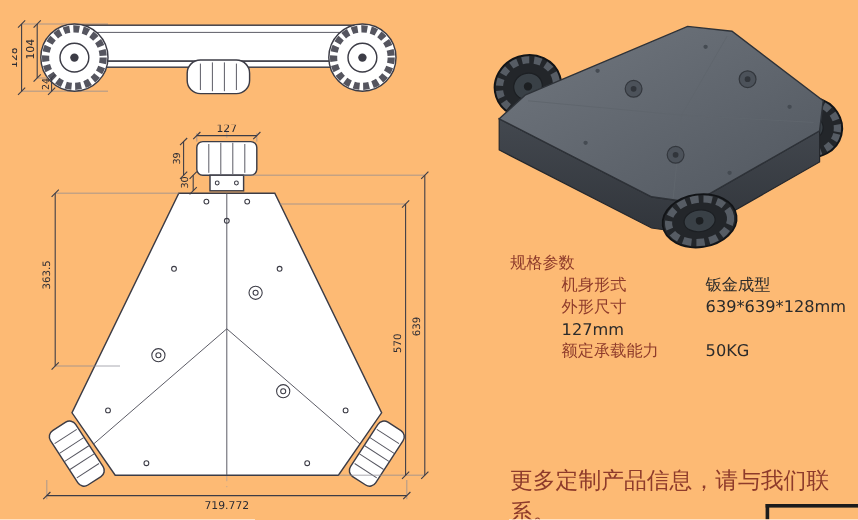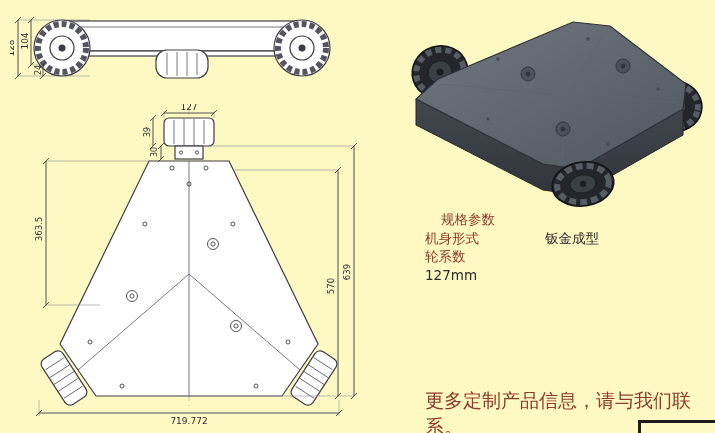--- a/index.html
+++ b/index.html
@@ -1,26 +1,26 @@
 <!DOCTYPE html>
 <html><head>
 <meta charset="utf-8">
 <style>
   html,body{margin:0;padding:0;background:#ffffff;}
   body{font-family:"DejaVu Sans","Liberation Sans",sans-serif;}
-  .canvas{position:relative;width:715px;height:433px;background:#fef9c3;overflow:hidden;}
+  .canvas{position:relative;width:715px;height:433px;background:#fdba74;overflow:hidden;}
   svg{position:absolute;display:block;}
   svg text{font-family:"DejaVu Sans","Liberation Sans",sans-serif;fill:#2b2b33;}
   .dimline{stroke:#3c3c46;stroke-width:0.9;}
   .thin{stroke:#8a8a95;stroke-width:0.6;}
   .part{fill:#ffffff;stroke:#3c3c46;stroke-width:1.2;}
   .part-light{fill:none;stroke:#55555f;stroke-width:0.8;}
   .specs{position:absolute;left:425px;top:210px;width:285px;font-size:13.5px;line-height:18.5px;}
-  .spec-title{color:#8e3b2b;margin-left:16px;}
-  .spec-row{display:flex;}
+  .spec-title{color:#8e3b2b;}
+  .spec-row{display:flex;margin-left:43px;}
   .spec-label{color:#8e3b2b;width:120px;flex:0 0 120px;}
   .spec-value{color:#2b2b2b;text-align:right;}
   .contact-note{position:absolute;left:425px;top:388px;font-size:19px;color:#8e3b2b;}
   .titleblock-edge{position:absolute;right:0;bottom:0;width:74px;height:10px;
     border-top:3px solid #1c1c1c;border-left:3px solid #1c1c1c;}
 </style>
 </head>
 <body>
 
 <div class="canvas">
@@ -256,24 +256,31 @@
     </g>
   </svg>
 
   <div class="specs">
     <div class="spec-title">规格参数</div>
     <div class="spec-row">
       <span class="spec-label">机身形式</span>
       <span class="spec-value">钣金成型</span>
     </div>
     <div class="spec-row">
-      <span class="spec-label">轮系数</span>
+      <span class="spec-label">外形尺寸</span>
+      <span class="spec-value">639*639*128mm</span>
+    </div>
+    <div class="spec-row">
     </div>
     <div class="spec-row">
       <span class="spec-value">127mm</span>
     </div>
+    <div class="spec-row">
+      <span class="spec-label">额定承载能力</span>
+      <span class="spec-value">50KG</span>
+    </div>
   </div>
 
   <div class="contact-note">更多定制产品信息，请与我们联系。</div>
 
   <div class="titleblock-edge"></div>
 
 </div>
 
 </body></html>

